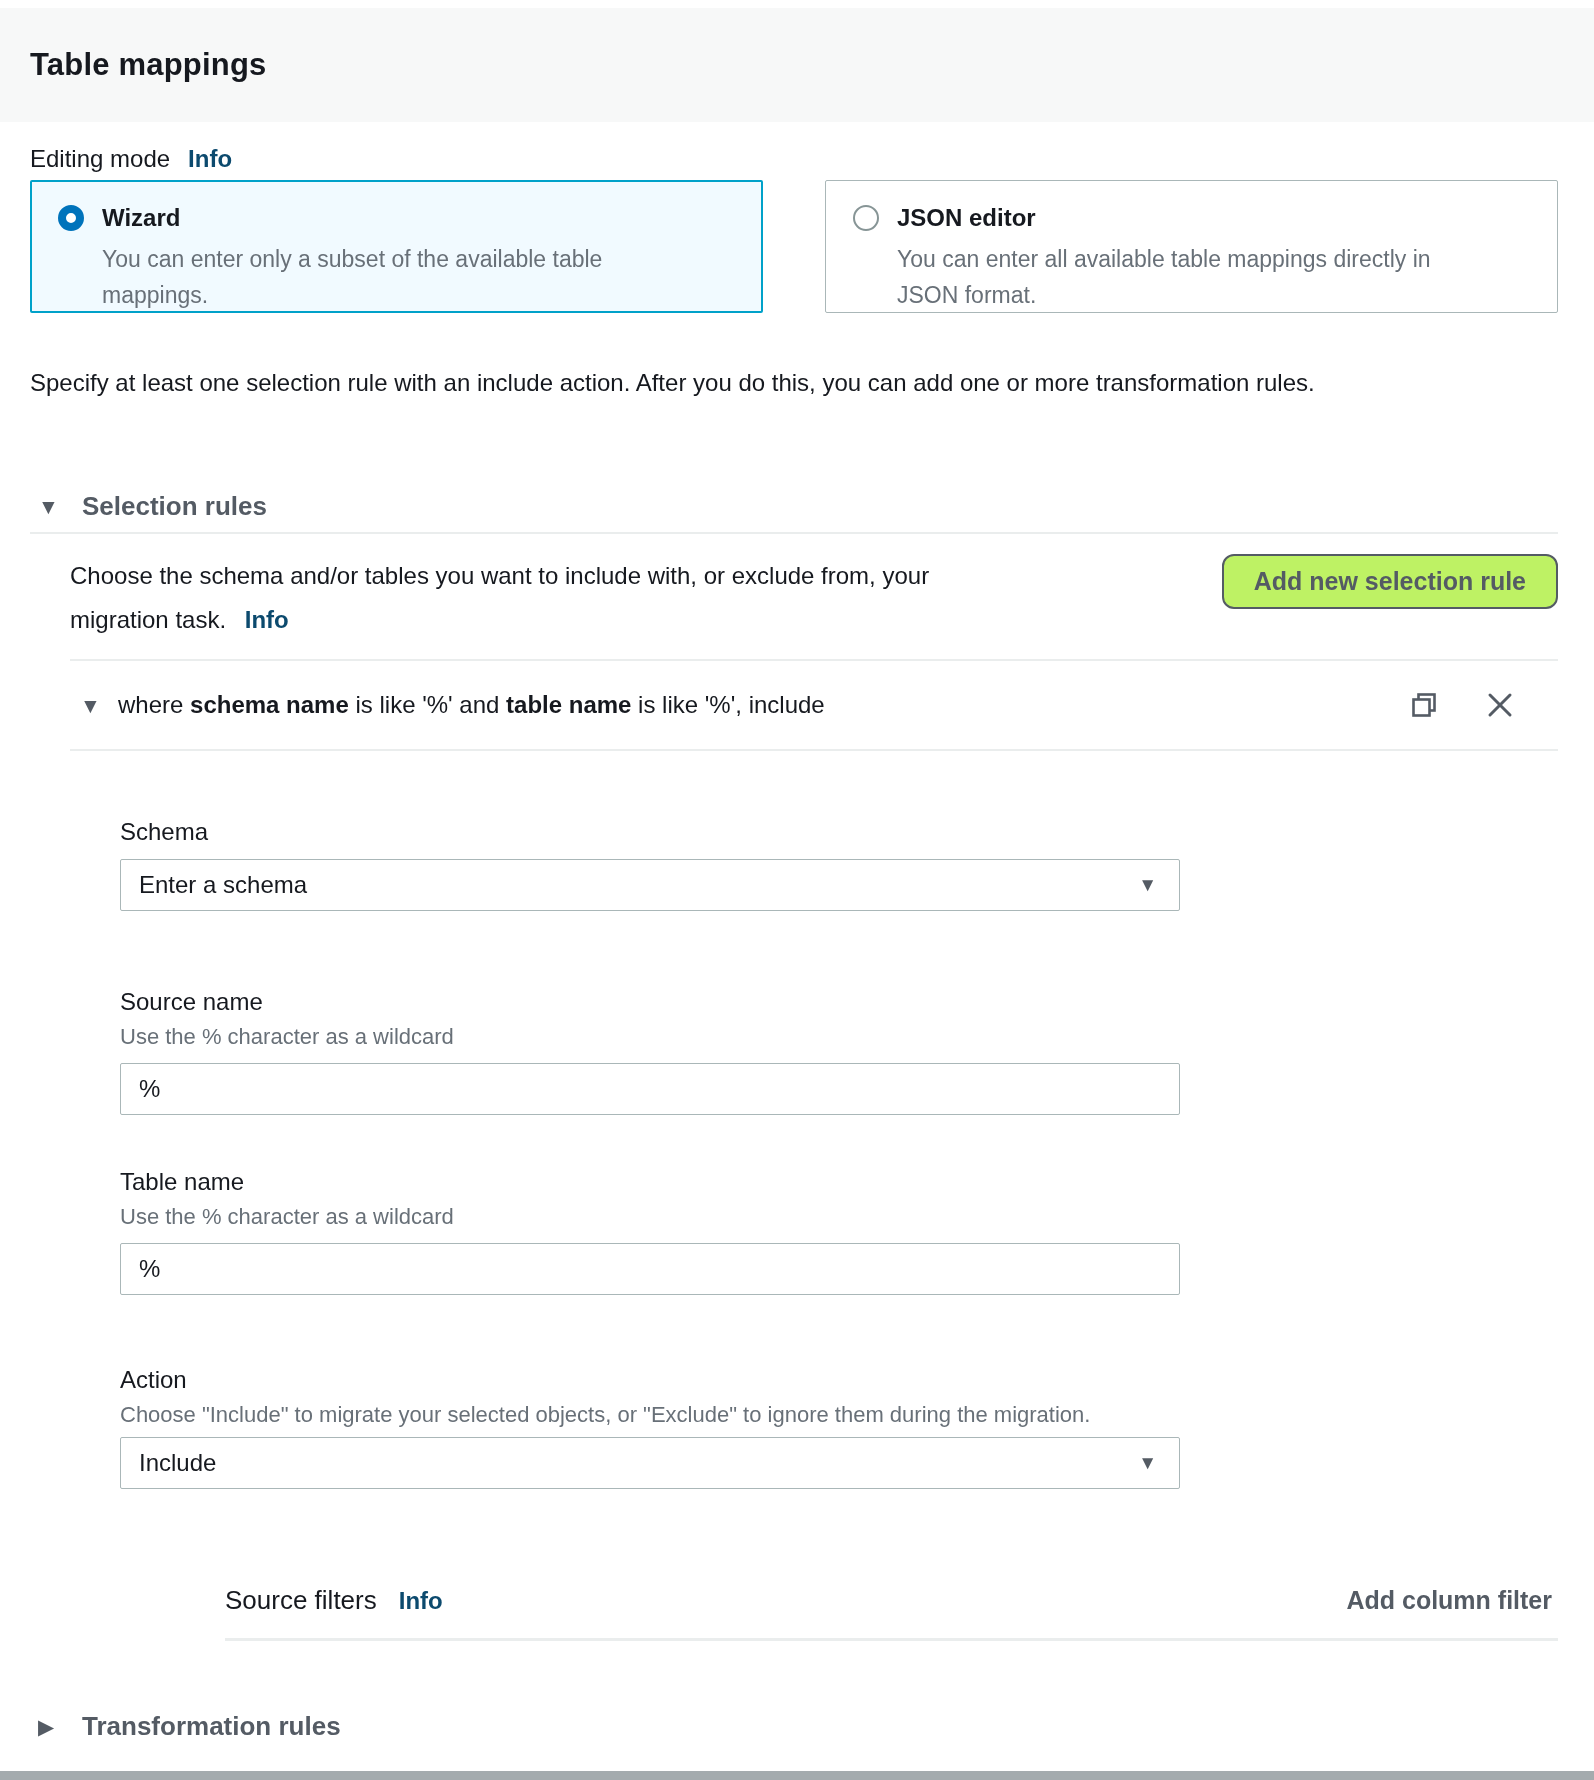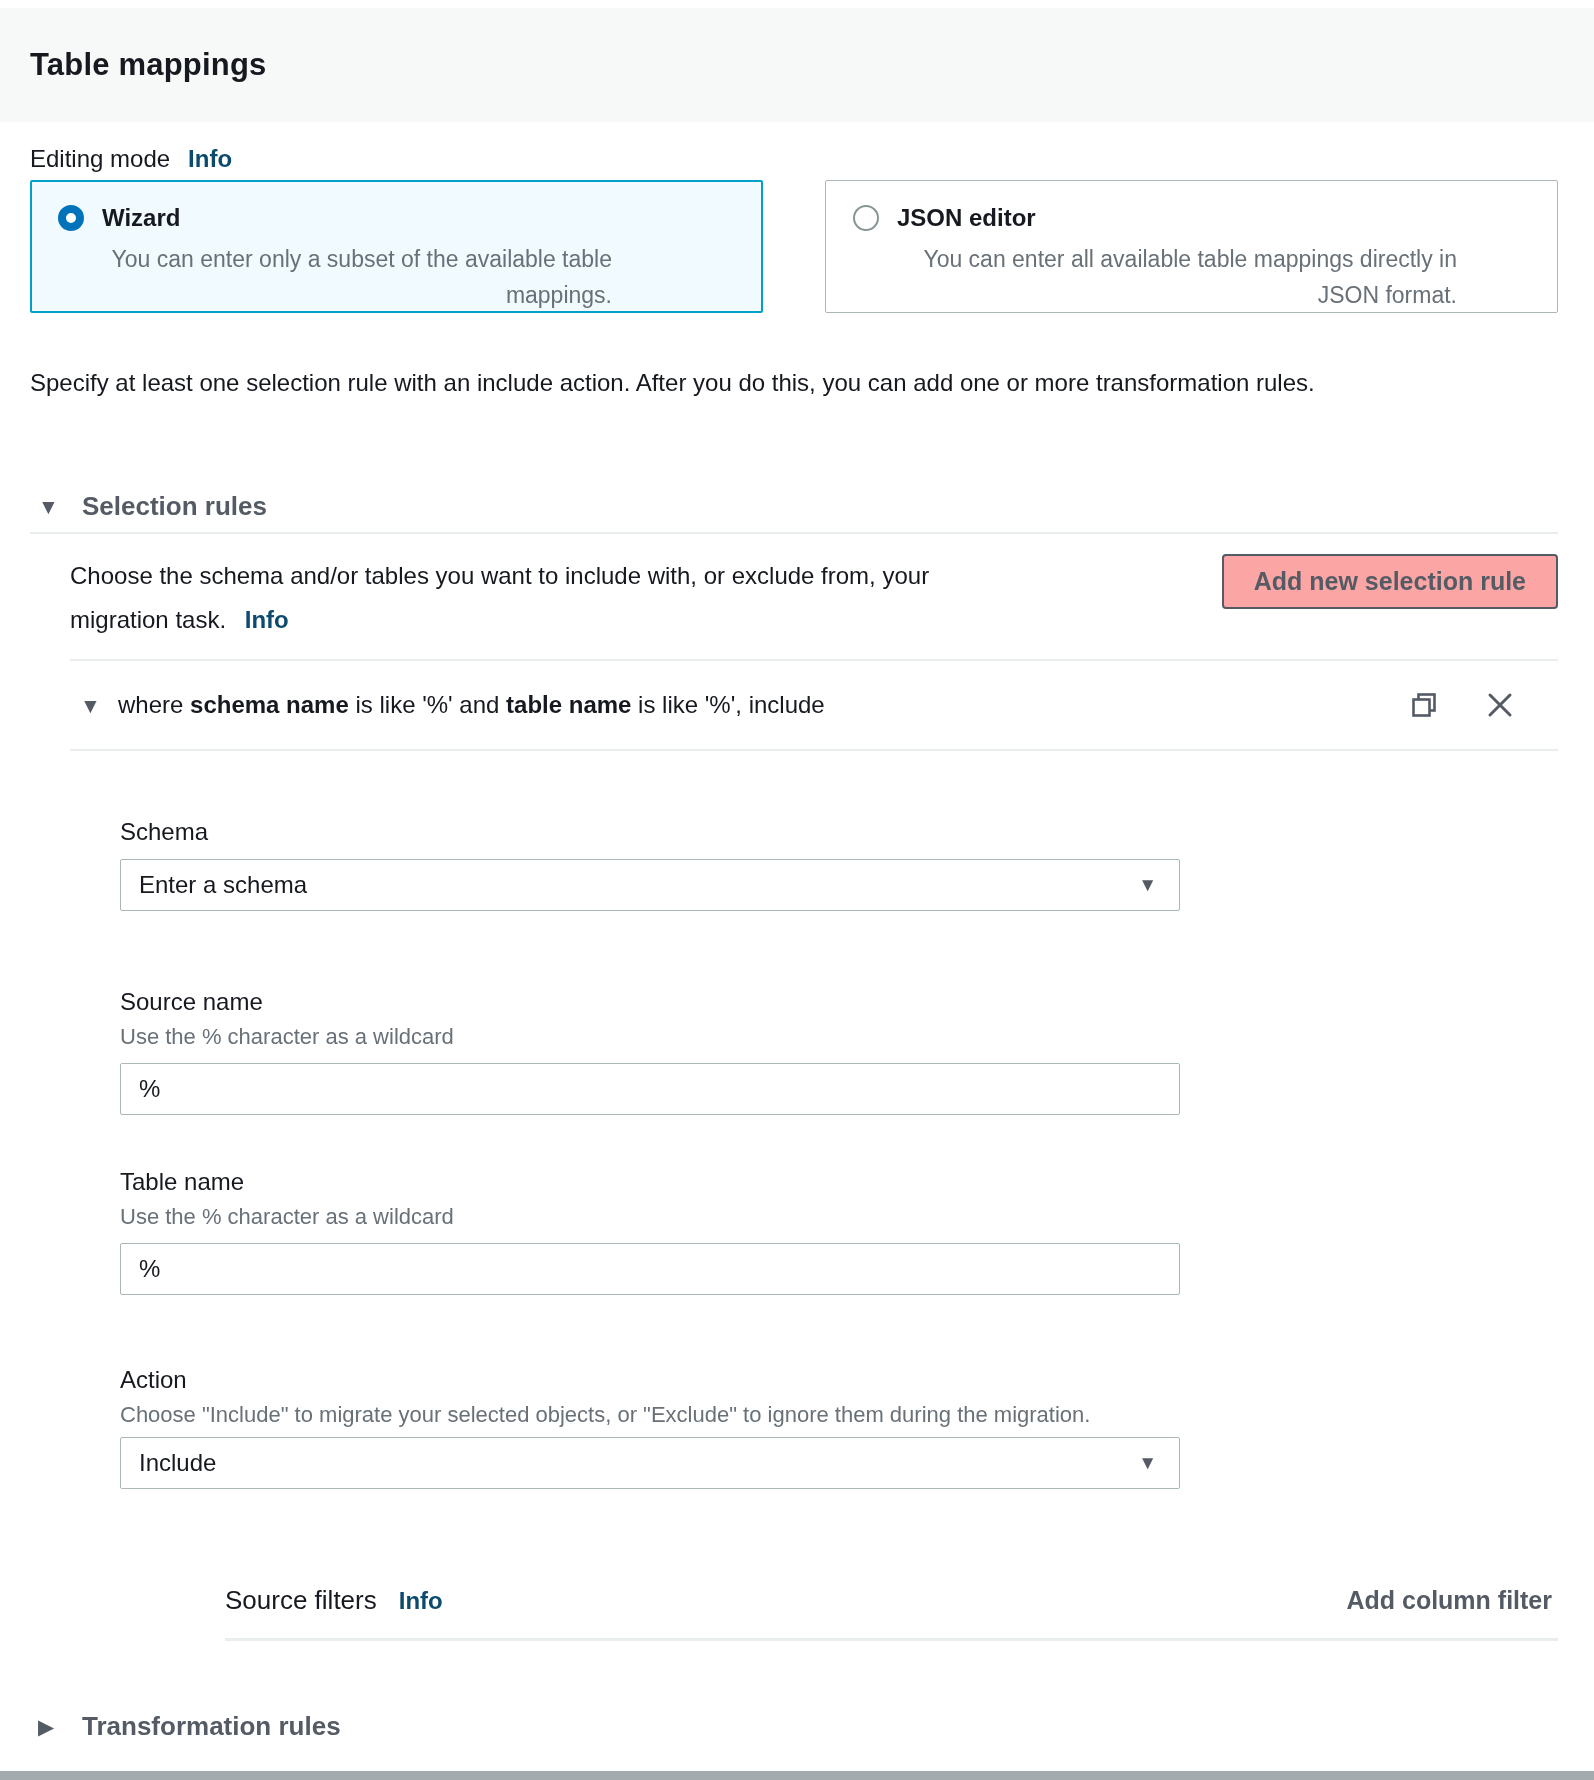--- a/index.html
+++ b/index.html
@@ -44,21 +44,20 @@
     color: #0c4a6e;
     font-weight: 700;
     font-size: 24px;
     text-decoration: none;
     cursor: pointer;
   }
   .cards-row {
     margin-top: 6px;
     display: flex;
     gap: 62px;
-    text-align: right;
   }
   .radio-card {
     flex: 1 1 0;
     height: 133px;
     background: #ffffff;
     border: 1px solid #aab7b8;
     border-radius: 2px;
     padding: 23px 27px;
     cursor: pointer;
   }
@@ -130,23 +129,23 @@
   }
   .sel-desc {
     width: 960px;
     font-size: 24px;
     line-height: 44px;
     color: #16191f;
   }
   .sel-desc .info-link { margin-left: 12px; }
   .btn-secondary {
     margin-left: auto;
-    background: #fca5a5;
+    background: #bef264;
     border: 2px solid #545b64;
-    border-radius: 4px;
+    border-radius: 12px;
     color: #545b64;
     font-family: inherit;
     font-size: 25px;
     font-weight: 700;
     padding: 11px 30px;
     cursor: pointer;
     white-space: nowrap;
   }
 
   

